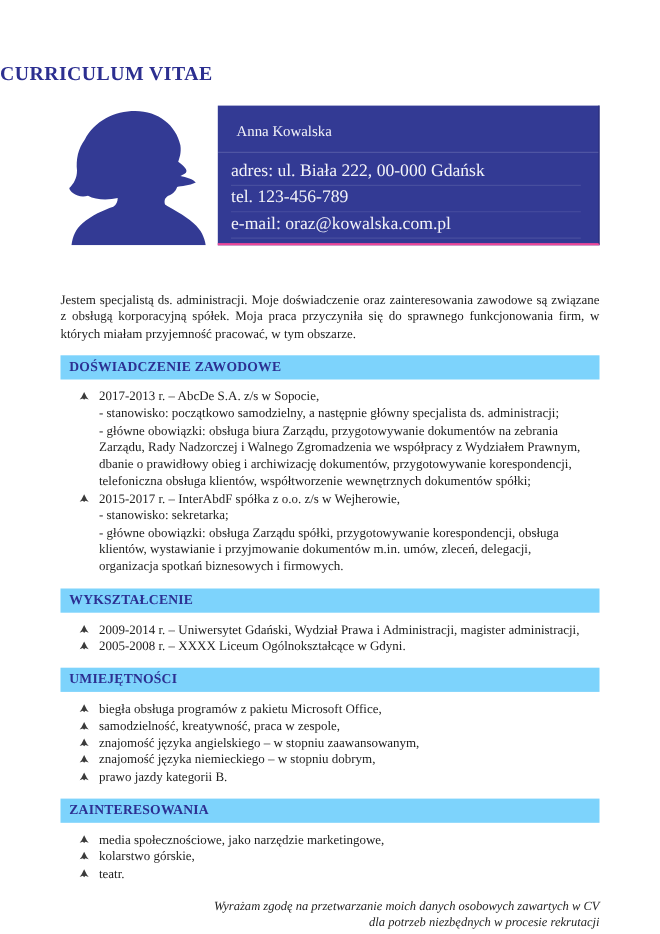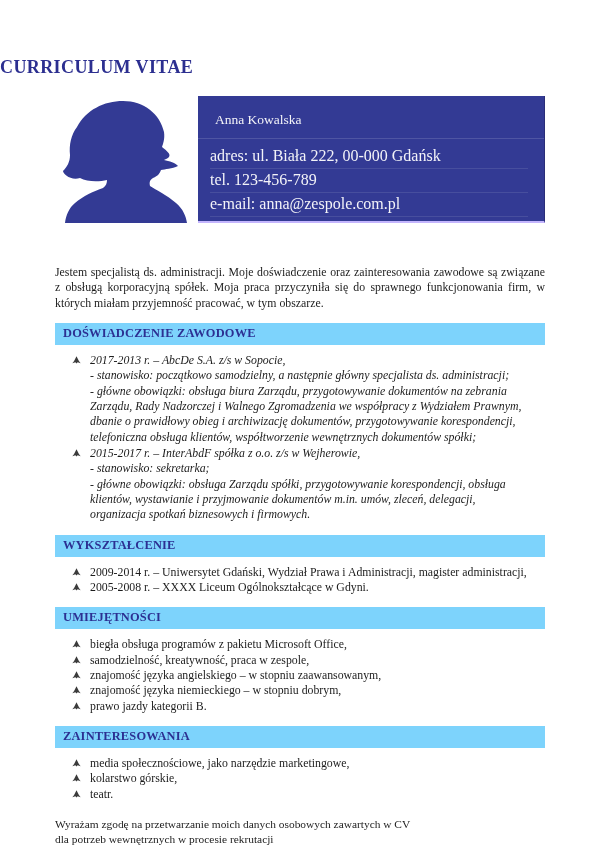--- a/index.html
+++ b/index.html
@@ -10,21 +10,21 @@
   }
   .title{
     margin:57px 0 0;text-align:left;
     font-size:18px;font-weight:bold;color:#2c2f90;letter-spacing:.4px;
   }
   .header-row{display:flex;margin:18px 55px 0;height:127px;}
   .photo{width:138px;height:127px;flex:none;position:relative;}
   .photo svg{position:absolute;left:0;bottom:0;display:block;}
   .id-box{
     flex:1;margin-left:5px;background:#333a94;color:#f3f3f8;
-    border-bottom:2px solid #c4b5fd;border-right:1px solid #2a2d78;
+    border-bottom:2px solid #ec4899;border-right:1px solid #2a2d78;
     box-sizing:border-box;
   }
   .name-row{
     font-size:13.5px;padding:16px 0 10px 17px;
     border-bottom:1px solid rgba(255,255,255,.14);
   }
   .contact-rows{padding:6px 16px 0 12px;font-size:16px;}
   .contact-row{
     padding:1px 0 2px;line-height:1.25;
     border-bottom:1px solid rgba(255,255,255,.10);
@@ -36,23 +36,23 @@
     margin:12px 55px 0;background:#7dd3fc;
     padding:3px 8px 4px;font-size:12.4px;font-weight:bold;
     color:#2c3092;letter-spacing:.2px;
   }
   .list{margin:8px 50px 0 72px;font-size:11.8px;line-height:1.3;}
   .item{display:flex;align-items:flex-start;}
   .bullet{flex:none;width:10px;margin:3px 8px 0 0;}
   .bullet svg{display:block;}
   .item-body{flex:1;}
   .details{white-space:pre-line;}
-  .exp-item{margin-bottom:1px;font-style:italic;}
+  .exp-item{margin-bottom:1px;}
   .footer{
-    margin:15px 55px 0;text-align:left;
+    margin:15px 55px 0;text-align:right;font-style:italic;
     font-size:11.4px;line-height:1.35;color:#222;
   }
 </style>
 </head>
 <body>
 
 <div class="title">CURRICULUM VITAE</div>
 
 <div class="header-row">
   <div class="photo">
@@ -79,21 +79,21 @@
           C13 49 15 39 21 31
           C30 14 48 5 67 5 Z"></path>
       </svg>
     </span>
   </div>
   <div class="id-box">
     <div class="name-row">Anna Kowalska</div>
     <div class="contact-rows">
       <div class="contact-row">adres: ul. Biała 222, 00-000 Gdańsk</div>
       <div class="contact-row">tel. 123-456-789</div>
-      <div class="contact-row">e-mail: anna@zespole.com.pl</div>
+      <div class="contact-row">e-mail: oraz@kowalska.com.pl</div>
     </div>
   </div>
 </div>
 
 <div class="summary">Jestem specjalistą ds. administracji. Moje doświadczenie oraz zainteresowania zawodowe są związane z obsługą korporacyjną spółek. Moja praca przyczyniła się do sprawnego funkcjonowania firm, w których miałam przyjemność pracować, w tym obszarze.</div>
 
 <div class="section-bar">DOŚWIADCZENIE ZAWODOWE</div>
 <div class="list">
   <div class="item exp-item">
     <span class="bullet">
@@ -213,14 +213,14 @@
       <svg viewBox="0 0 12 10" width="9" height="8">
           <path d="M6 0 L9.2 6.4 L11.5 9.3 L7.5 7.9 L6 9.6 L4.5 7.9 L0.5 9.3 L2.8 6.4 Z" fill="#3b3b3b"></path>
         </svg>
     </span>
     <div class="item-body">teatr.</div>
   </div>
 </div>
 
 <div class="footer">
   <div>Wyrażam zgodę na przetwarzanie moich danych osobowych zawartych w CV</div>
-  <div>dla potrzeb wewnętrznych w procesie rekrutacji</div>
+  <div>dla potrzeb niezbędnych w procesie rekrutacji</div>
 </div>
 
 </body></html>

